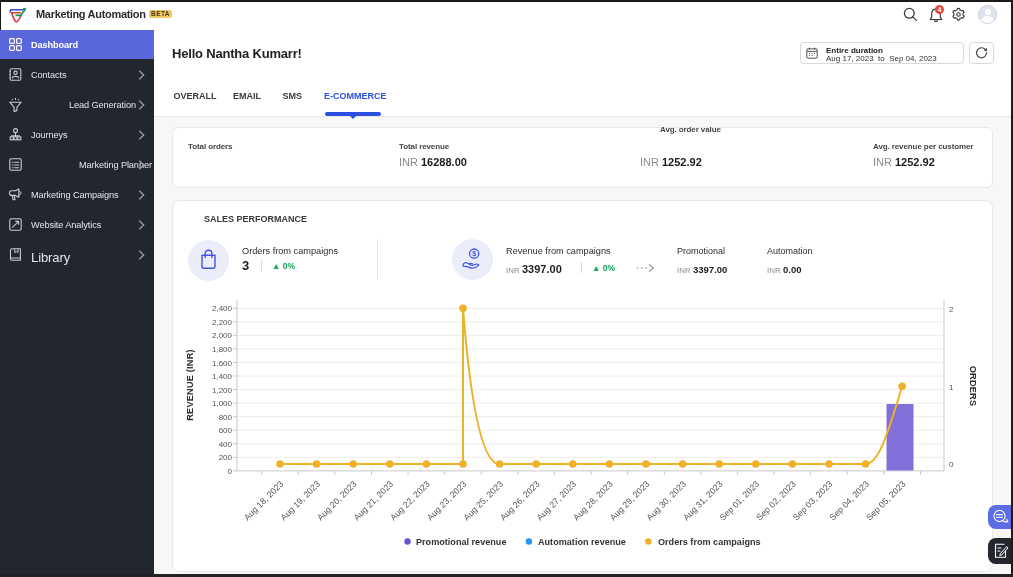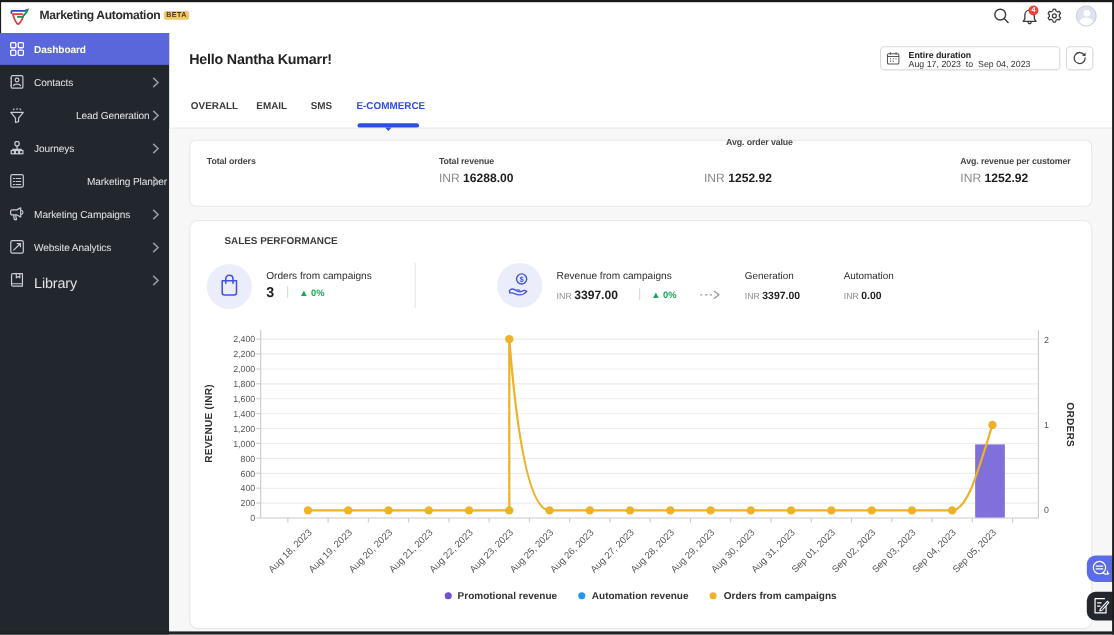--- a/index.html
+++ b/index.html
@@ -179,21 +179,21 @@
   <path d="M11.2,19 C12.2,18.3 13.6,18.3 14.6,19" stroke="#4254de" stroke-width="1.1" stroke-linecap="round"></path>
 </svg>
 <div class="abs" style="left:506px;top:245.5px;font-size:9.2px;color:#2d2d2d;">Revenue from campaigns</div>
 <div class="abs" style="left:506px;top:263px;font-size:8px;color:#8c8c8c;">INR <span style="font-size:11px;font-weight:700;color:#1d1d1d;">3397.00</span></div>
 <div class="abs" style="left:581px;top:262px;width:1px;height:11px;background:#d8d8d8;"></div>
 <div class="abs" style="left:592px;top:263px;font-size:8.5px;font-weight:700;color:#18a558;">▲ 0%</div>
 <svg class="abs" style="left:636px;top:263px" width="20" height="10" viewBox="0 0 20 10">
   <path d="M0.5,5 L14,5" stroke="#999" stroke-width="1.2" stroke-dasharray="2,2.4" fill="none"></path>
   <path d="M13,1.5 L17.5,5 L13,8.5" stroke="#999" stroke-width="1.2" fill="none"></path>
 </svg>
-<div class="abs" style="left:677px;top:245.5px;font-size:9px;color:#2d2d2d;">Generation</div>
+<div class="abs" style="left:677px;top:245.5px;font-size:9px;color:#2d2d2d;">Promotional</div>
 <div class="abs" style="left:677px;top:263.5px;font-size:8px;color:#8c8c8c;">INR <span style="font-size:9.5px;font-weight:700;color:#1d1d1d;">3397.00</span></div>
 <div class="abs" style="left:767px;top:245.5px;font-size:9px;color:#2d2d2d;">Automation</div>
 <div class="abs" style="left:767px;top:263.5px;font-size:8px;color:#8c8c8c;">INR <span style="font-size:9.5px;font-weight:700;color:#1d1d1d;">0.00</span></div>
 
 <svg class="abs" style="left:0;top:0;width:1013px;height:577px;pointer-events:none;" viewBox="0 0 1013 577" font-family="Liberation Sans">
 
   <g stroke="#ededed" stroke-width="1">
     <line x1="237" y1="308.3" x2="944" y2="308.3"></line>
     <line x1="237" y1="321.9" x2="944" y2="321.9"></line>
     <line x1="237" y1="335.4" x2="944" y2="335.4"></line>

